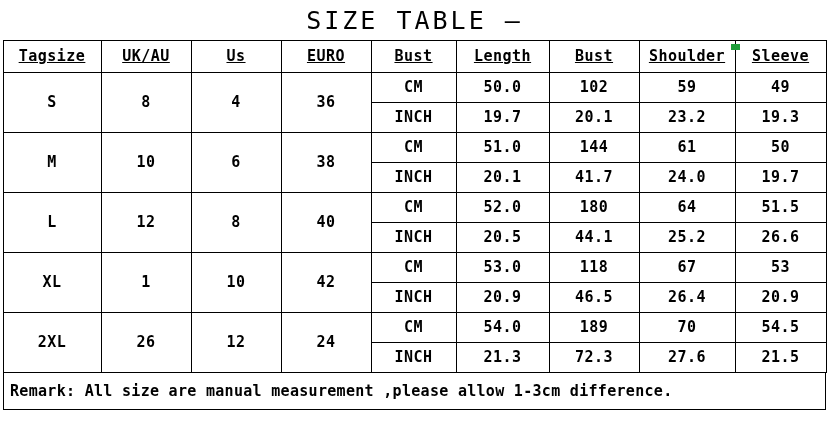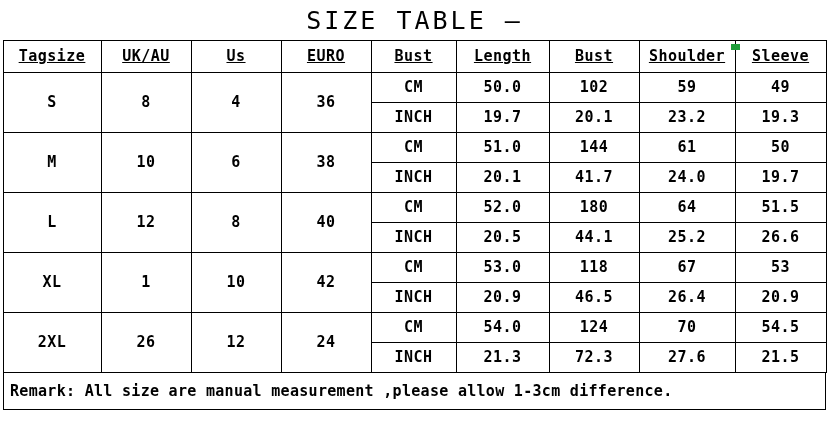--- a/index.html
+++ b/index.html
@@ -197,21 +197,21 @@
         <td>20.9</td>
       </tr>
 
       <tr>
         <td rowspan="2">2XL</td>
         <td rowspan="2">26</td>
         <td rowspan="2">12</td>
         <td rowspan="2">24</td>
         <td>CM</td>
         <td>54.0</td>
-        <td>124</td>
+        <td>189</td>
         <td>70</td>
         <td>54.5</td>
       </tr>
       <tr>
         <td>INCH</td>
         <td>21.3</td>
         <td>72.3</td>
         <td>27.6</td>
         <td>21.5</td>
       </tr>

